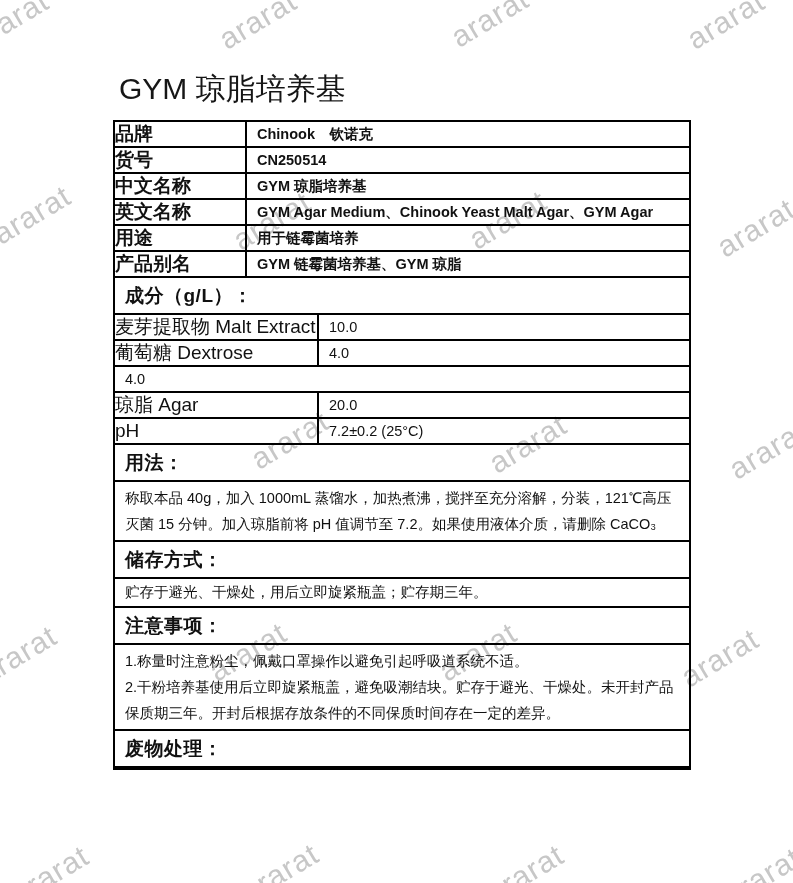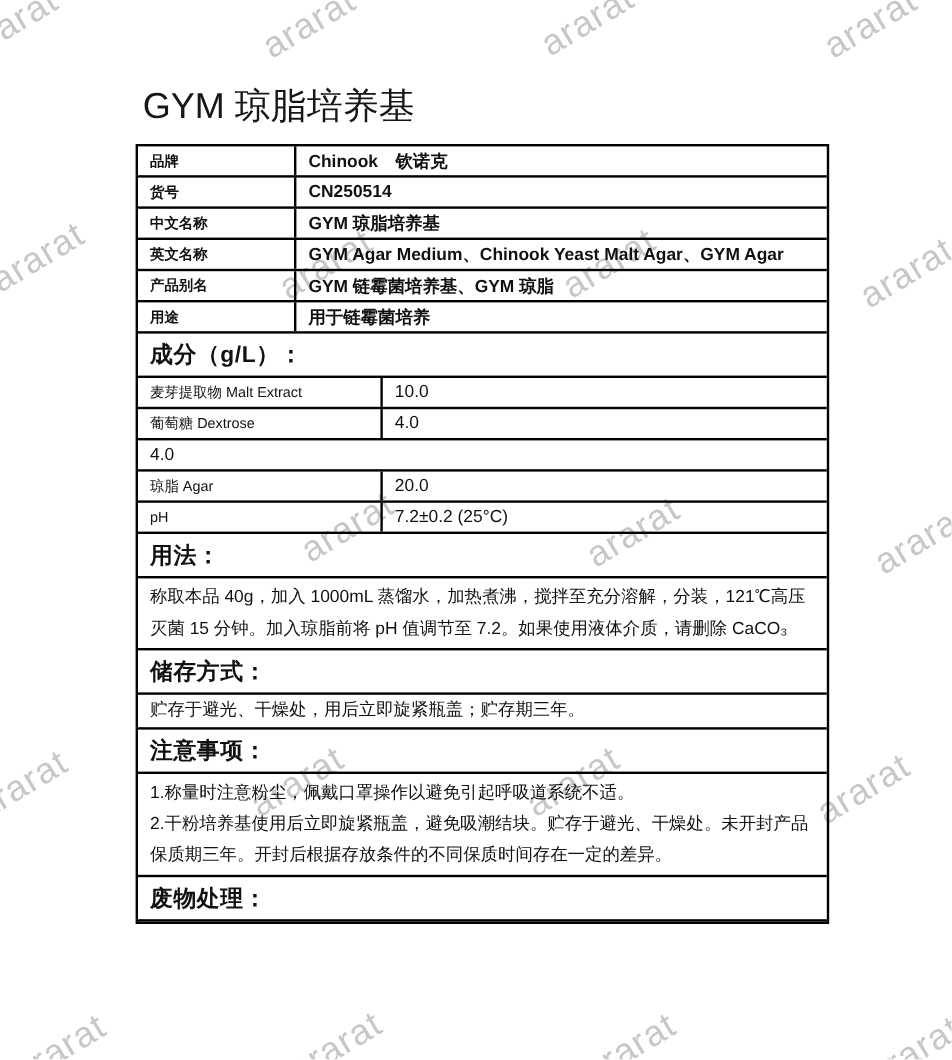--- a/index.html
+++ b/index.html
@@ -45,23 +45,22 @@
     display:flex;
     align-items:stretch;
     border-bottom:2px solid #000;
   }
   .tbl > .row:last-child { border-bottom:none; }
   .info-row { height:26px; }
   .cell-label {
     flex:none;
     width:132px;
     display:flex; align-items:center;
-    padding-left:10px;
     border-right:2px solid #000;
-    font-size:12px;
+    font-size:19px;
     font-weight:bold;
   }
   .cell-value {
     flex:1;
     display:flex; align-items:center;
     padding-left:10px;
     font-size:14.5px;
     font-weight:bold;
     white-space:nowrap;
   }
@@ -127,26 +126,26 @@
       </div>
       <div class="row info-row">
         <div class="cell-label">中文名称</div>
         <div class="cell-value">GYM 琼脂培养基</div>
       </div>
       <div class="row info-row">
         <div class="cell-label">英文名称</div>
         <div class="cell-value">GYM Agar Medium、Chinook Yeast Malt Agar、GYM Agar</div>
       </div>
       <div class="row info-row">
+        <div class="cell-label">用途</div>
+        <div class="cell-value">用于链霉菌培养</div>
+      </div>
+      <div class="row info-row">
         <div class="cell-label">产品别名</div>
         <div class="cell-value">GYM 链霉菌培养基、GYM 琼脂</div>
-      </div>
-      <div class="row info-row">
-        <div class="cell-label">用途</div>
-        <div class="cell-value">用于链霉菌培养</div>
       </div>
 
       <div class="sec">成分（g/L）：</div>
 
       <div class="row comp-row">
         <div class="cell-label">麦芽提取物 Malt Extract</div>
         <div class="cell-value">10.0</div>
       </div>
       <div class="row comp-row">
         <div class="cell-label">葡萄糖 Dextrose</div>

